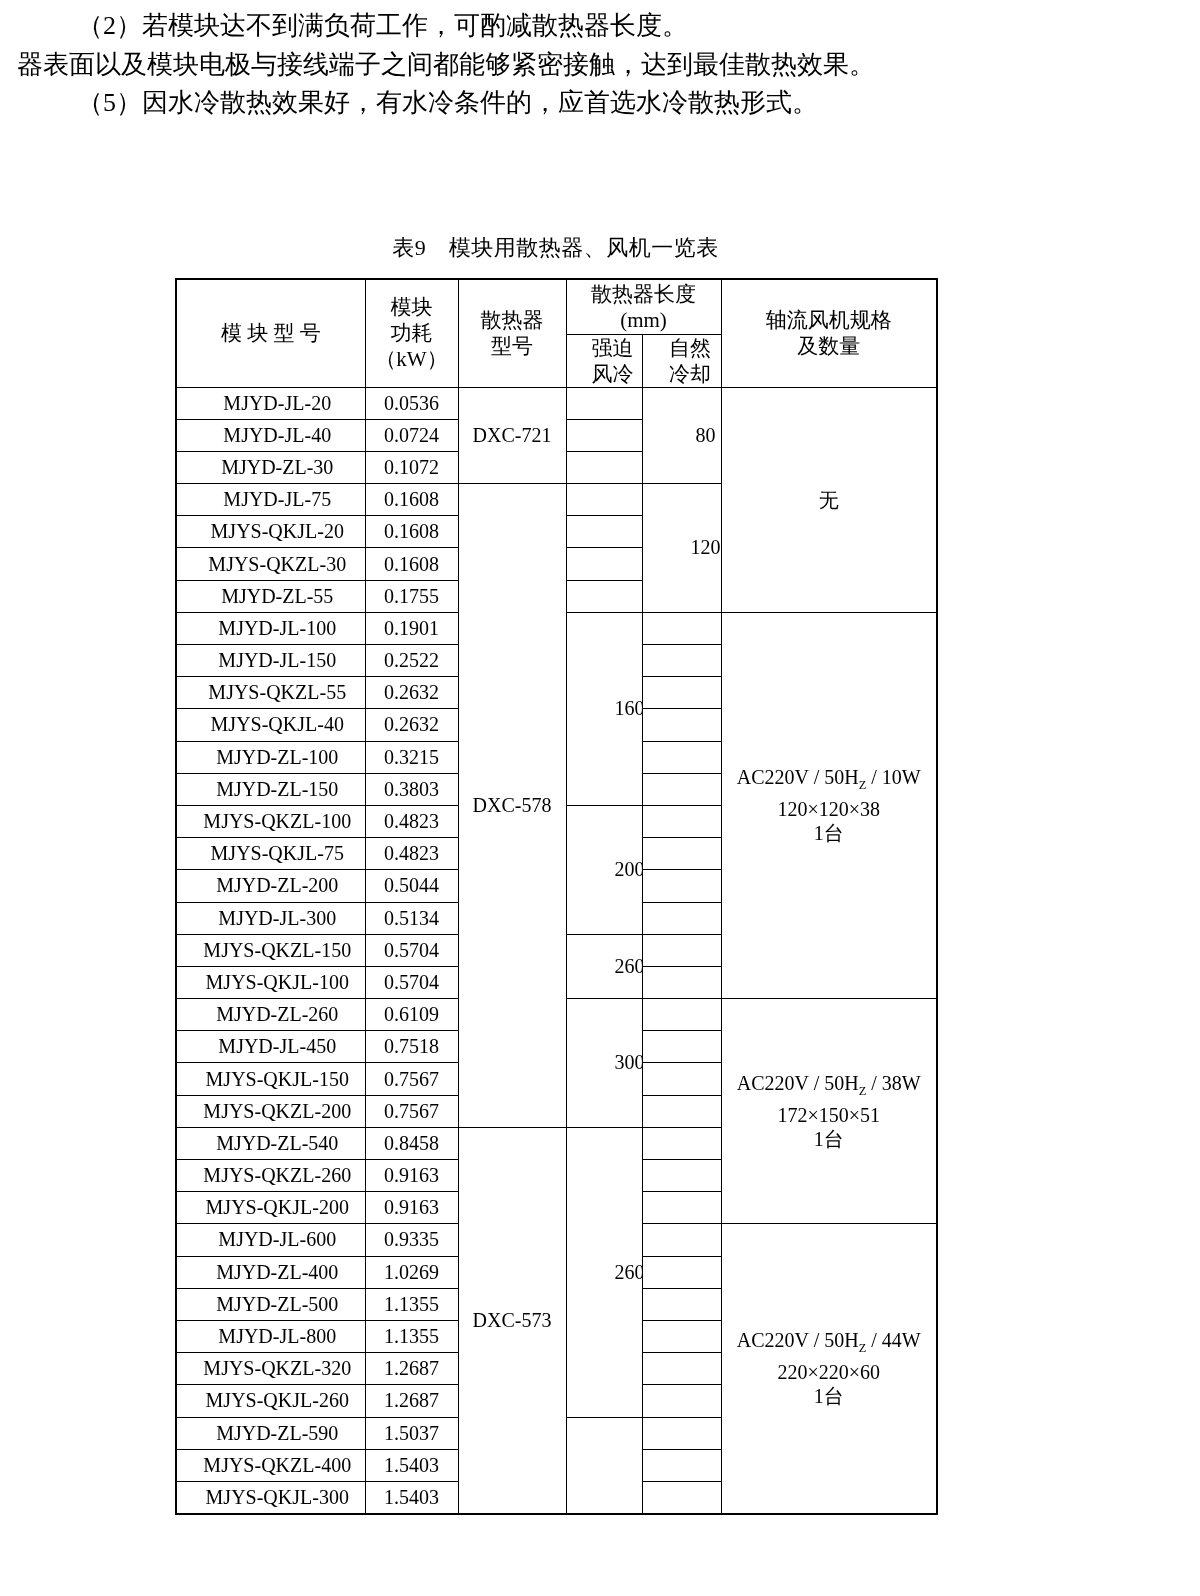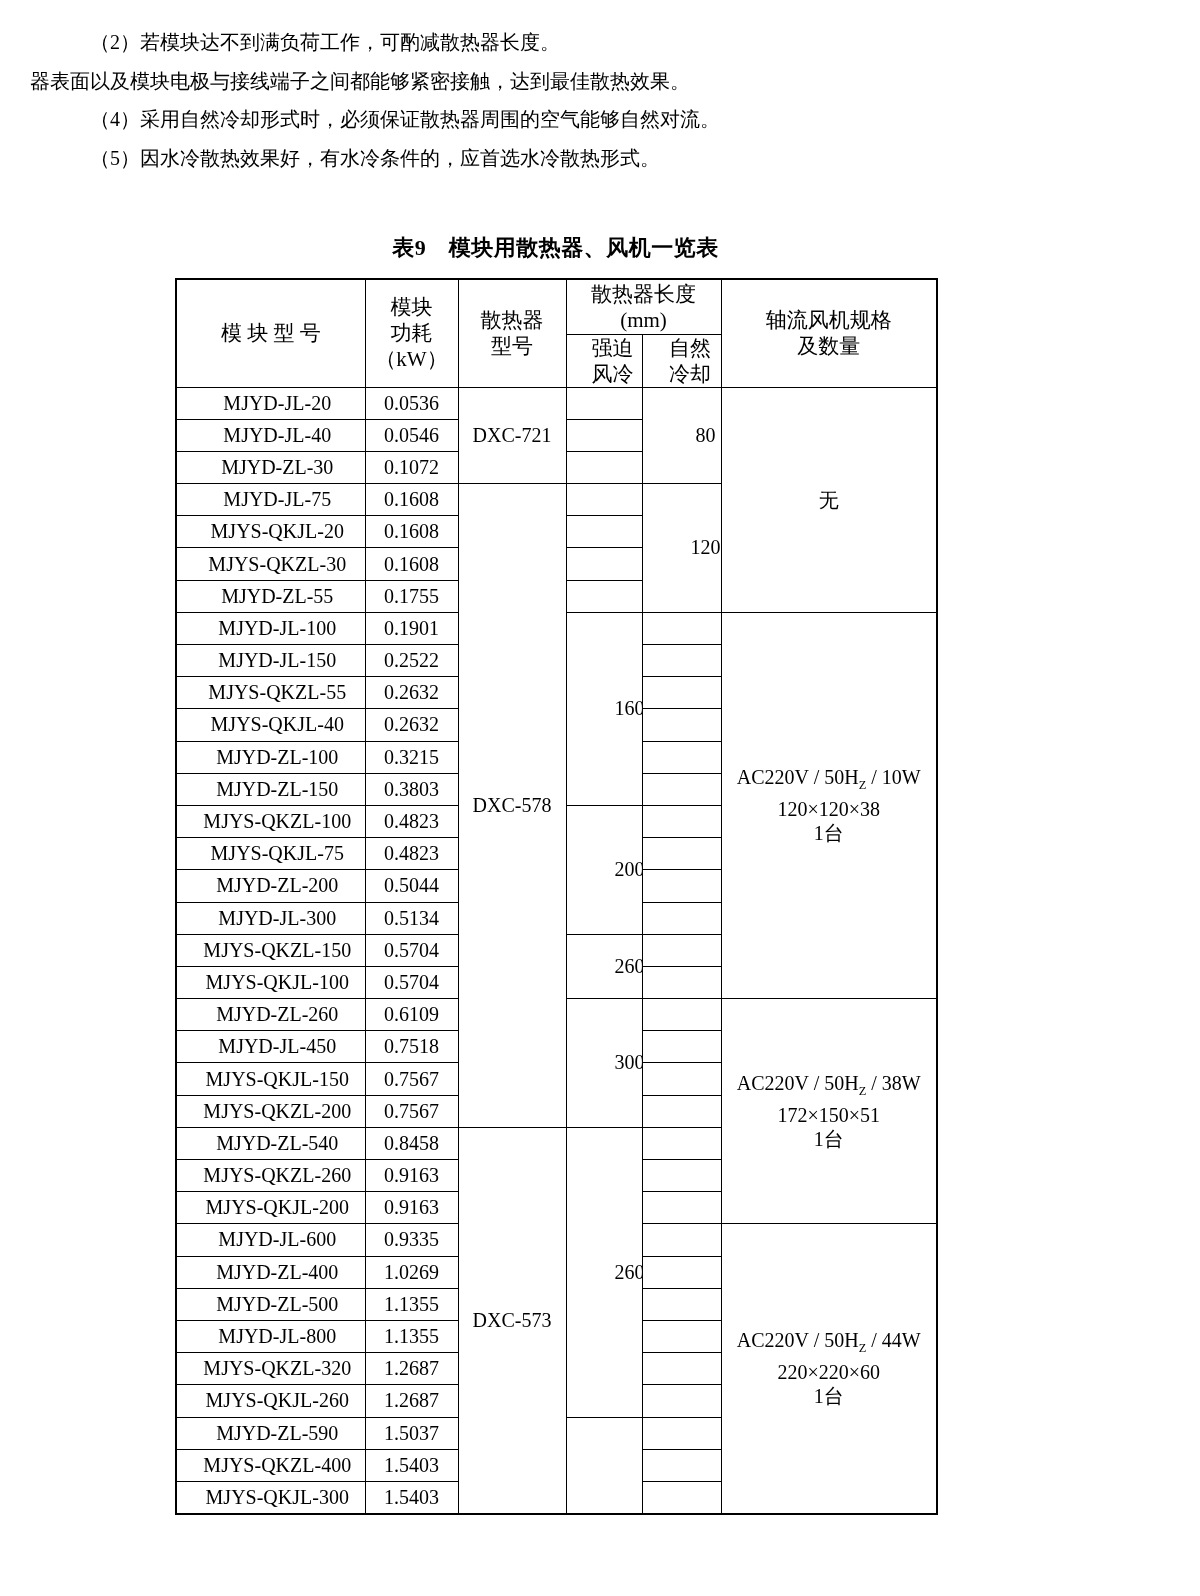--- a/index.html
+++ b/index.html
@@ -2,26 +2,26 @@
 <html><head>
 <meta charset="utf-8">
 <style>
   * { margin:0; padding:0; box-sizing:border-box; }
   html,body { background:#ffffff; }
   body {
     width:1200px; height:1596px; position:relative;
     font-family:"Liberation Serif","DejaVu Serif",serif;
     color:#000000; overflow:hidden;
   }
-  .text-block { position:absolute; left:30px; top:7px; width:1085px;
-    font-size:20px; line-height:38.6px;margin-top:16px; }
+  .text-block { position:absolute; left:17px; top:7px; width:1085px;
+    font-size:26px; line-height:38.6px; }
   .para-line { white-space:nowrap; }
   .para-line.indent { padding-left:60px; }
   .table-title { position:absolute; left:175px; top:233px; width:761px;
-    text-align:center; font-size:22px; letter-spacing:0.5px;font-weight:bold; }
+    text-align:center; font-size:22px; letter-spacing:0.5px; }
   table.spec {
     position:absolute; left:175px; top:278px; width:761px;
     border-collapse:collapse; table-layout:fixed;
     border:2px solid #000;
   }
   table.spec th, table.spec td {
     border:1px solid #000; vertical-align:middle; text-align:center;
     font-weight:normal; overflow:hidden;
   }
   thead th { font-size:21px; white-space:pre-line; line-height:26px; }
@@ -36,21 +36,20 @@
   td.c-fan { font-size:20px; }
   .fan-line { line-height:24px; text-align:center; }
   .fan-line sub { font-size:0.62em; }
 </style>
 </head>
 <body>
 
 <div class="text-block">
   <div class="para-line indent">（2）若模块达不到满负荷工作，可酌减散热器长度。</div>
   <div class="para-line">器表面以及模块电极与接线端子之间都能够紧密接触，达到最佳散热效果。</div>
-  <div class="para-line indent">（4）采用自然冷却形式时，必须保证散热器周围的空气能够自然对流。</div>
   <div class="para-line indent">（5）因水冷散热效果好，有水冷条件的，应首选水冷散热形式。</div>
 </div>
 
 <div class="table-title">表9　模块用散热器、风机一览表</div>
 
 <table class="spec">
   <colgroup>
     <col style="width:189px">
     <col style="width:93px">
     <col style="width:108px">
@@ -84,21 +83,21 @@
         <td class="c-power">0.0536</td>
         <td class="c-heatsink" rowspan="3">DXC-721</td>
         <td class="c-len" rowspan="1"></td>
         <td class="c-len" rowspan="3">80</td>
         <td class="c-fan" rowspan="7">
           <div class="fan-line">无</div>
         </td>
       </tr>
       <tr>
         <td class="c-model">MJYD-JL-40</td>
-        <td class="c-power">0.0546</td>
+        <td class="c-power">0.0724</td>
         <td class="c-len" rowspan="1"></td>
       </tr>
       <tr>
         <td class="c-model">MJYD-ZL-30</td>
         <td class="c-power">0.1072</td>
         <td class="c-len" rowspan="1"></td>
       </tr>
       <tr>
         <td class="c-model">MJYD-JL-75</td>
         <td class="c-power">0.1608</td>

